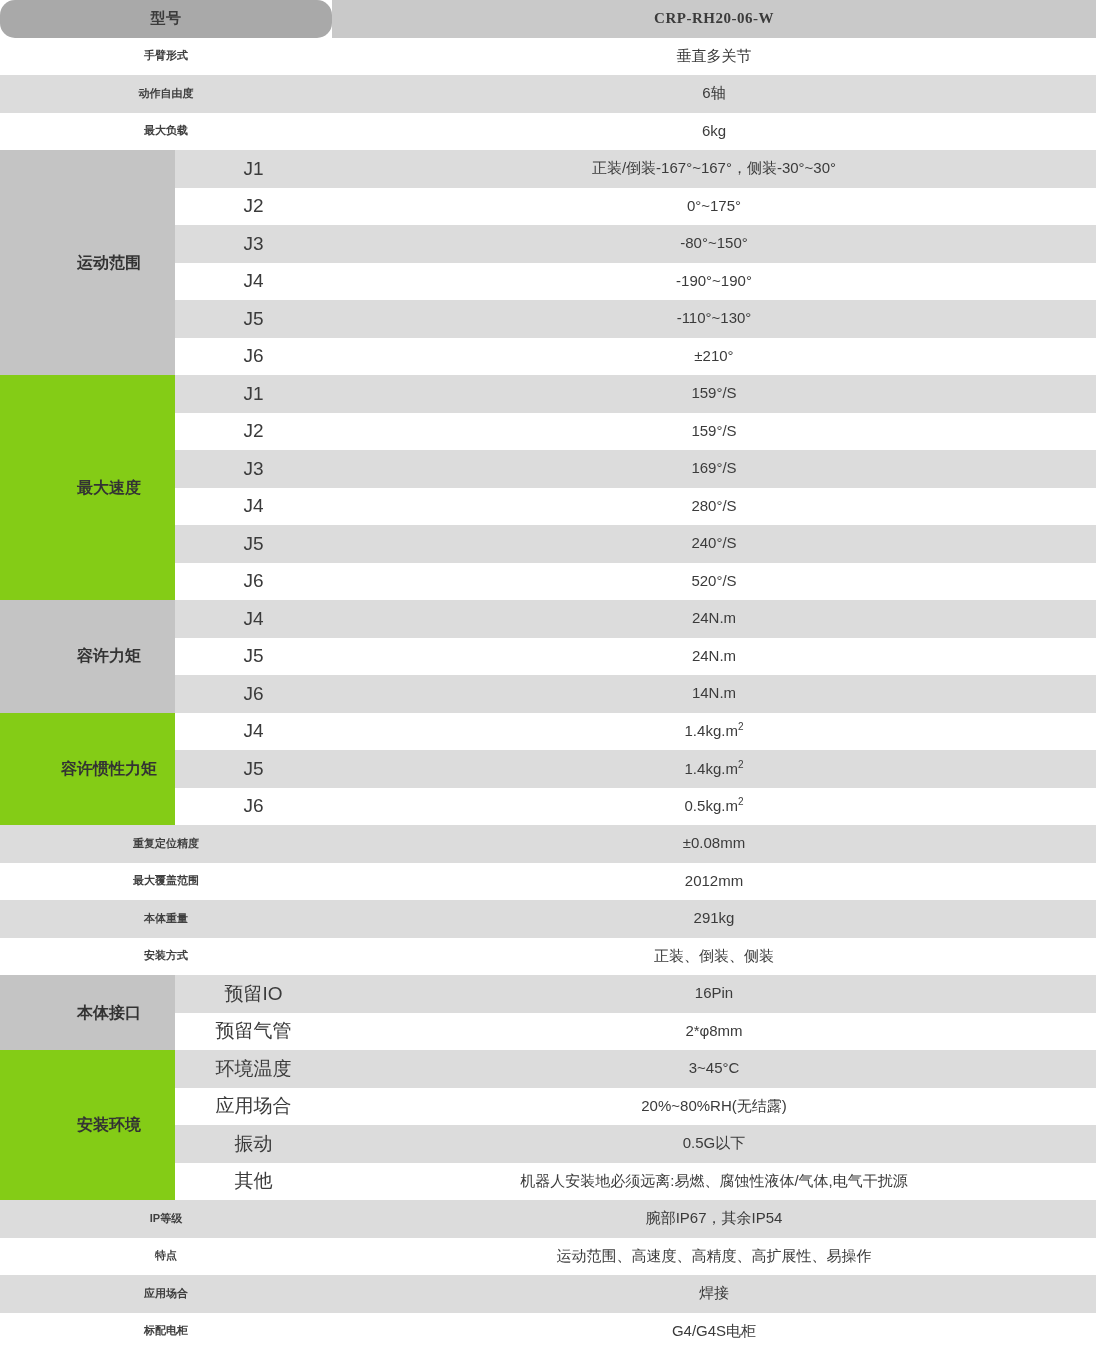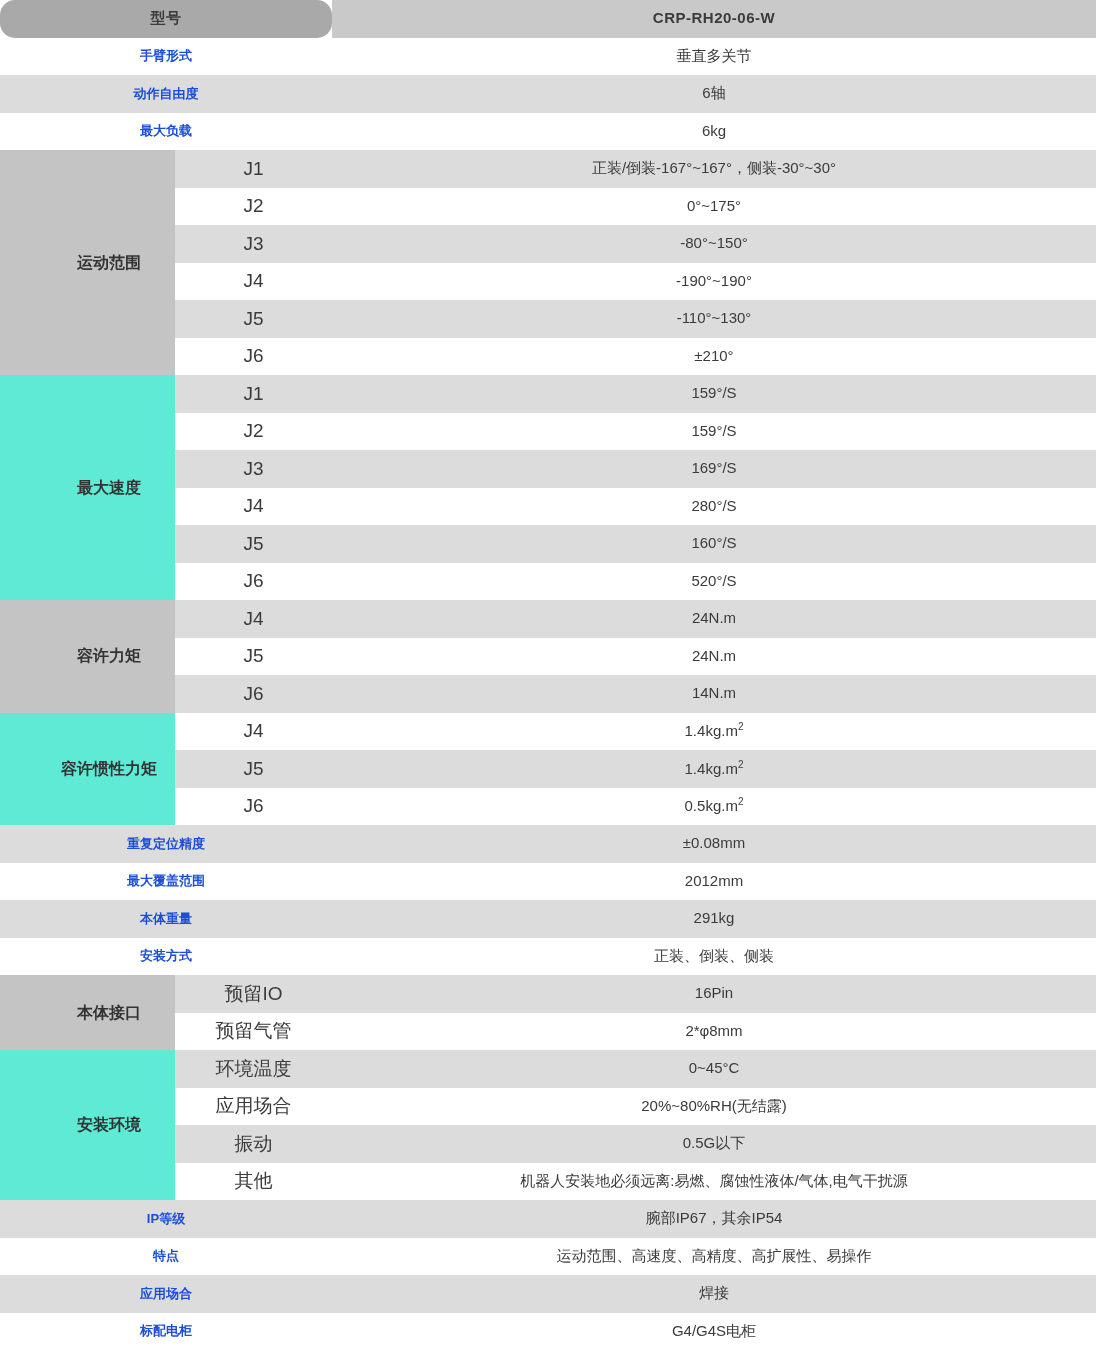--- a/index.html
+++ b/index.html
@@ -27,42 +27,42 @@
     height: 37.5px;
     line-height: 1.25;
   }
   
   col.c-label { width: 175px; }
   col.c-sub   { width: 157px; }
   col.c-val   { width: 764px; }
 
   
   .sh-dark   { background: #a9a9a9; color: #2b2b2b; font-weight: bold; border-radius: 15px; }
-  .sh-mid    { background: #c9c9c9; }
+  .sh-mid    { background: #c9c9c9; font-family: Liberation Serif, serif; }
   .sh-light  { background: #dcdcdc; }
   .sh-white  { background: #ffffff; }
   .sh-group-dark  { background: #c4c4c4; }
-  .sh-group-light { background: #5eead4; }
+  .sh-group-light { background: #84cc16; }
 
   .hdr-model {
     font-size: 19px;
     font-weight: bold;
     letter-spacing: 0.5px;
     color: #222222;
   }
   .hdr-value {
     font-size: 19px;
     font-weight: bold;
     letter-spacing: 0.5px;
     color: #222222;
   }
   td.label {
     font-weight: bold;
-    font-size: 13px;
-    color: #1d4ed8;
+    font-size: 11px;
+    color: #404040;
   }
   td.group {
     font-weight: bold;
     font-size: 16px;
     color: #333333;
     padding-left: 43px;
   }
   td.sub {
     font-size: 19px;
     color: #3b3b3b;
@@ -140,21 +140,21 @@
     <tr>
       <td class="sh-light sub">J3</td>
       <td class="sh-light val">169°/S</td>
     </tr>
     <tr>
       <td class="sh-white sub">J4</td>
       <td class="sh-white val">280°/S</td>
     </tr>
     <tr>
       <td class="sh-light sub">J5</td>
-      <td class="sh-light val">160°/S</td>
+      <td class="sh-light val">240°/S</td>
     </tr>
     <tr>
       <td class="sh-white sub">J6</td>
       <td class="sh-white val">520°/S</td>
     </tr>
 
     <tr>
       <td class="sh-group-dark group" rowspan="3">容许力矩</td>
       <td class="sh-light sub">J4</td>
       <td class="sh-light val">24N.m</td>
@@ -205,21 +205,21 @@
       <td class="sh-light val">16Pin</td>
     </tr>
     <tr>
       <td class="sh-white sub">预留气管</td>
       <td class="sh-white val">2*φ8mm</td>
     </tr>
 
     <tr>
       <td class="sh-group-light group" rowspan="4">安装环境</td>
       <td class="sh-light sub">环境温度</td>
-      <td class="sh-light val">0~45°C</td>
+      <td class="sh-light val">3~45°C</td>
     </tr>
     <tr>
       <td class="sh-white sub">应用场合</td>
       <td class="sh-white val">20%~80%RH(无结露)</td>
     </tr>
     <tr>
       <td class="sh-light sub">振动</td>
       <td class="sh-light val">0.5G以下</td>
     </tr>
     <tr>

